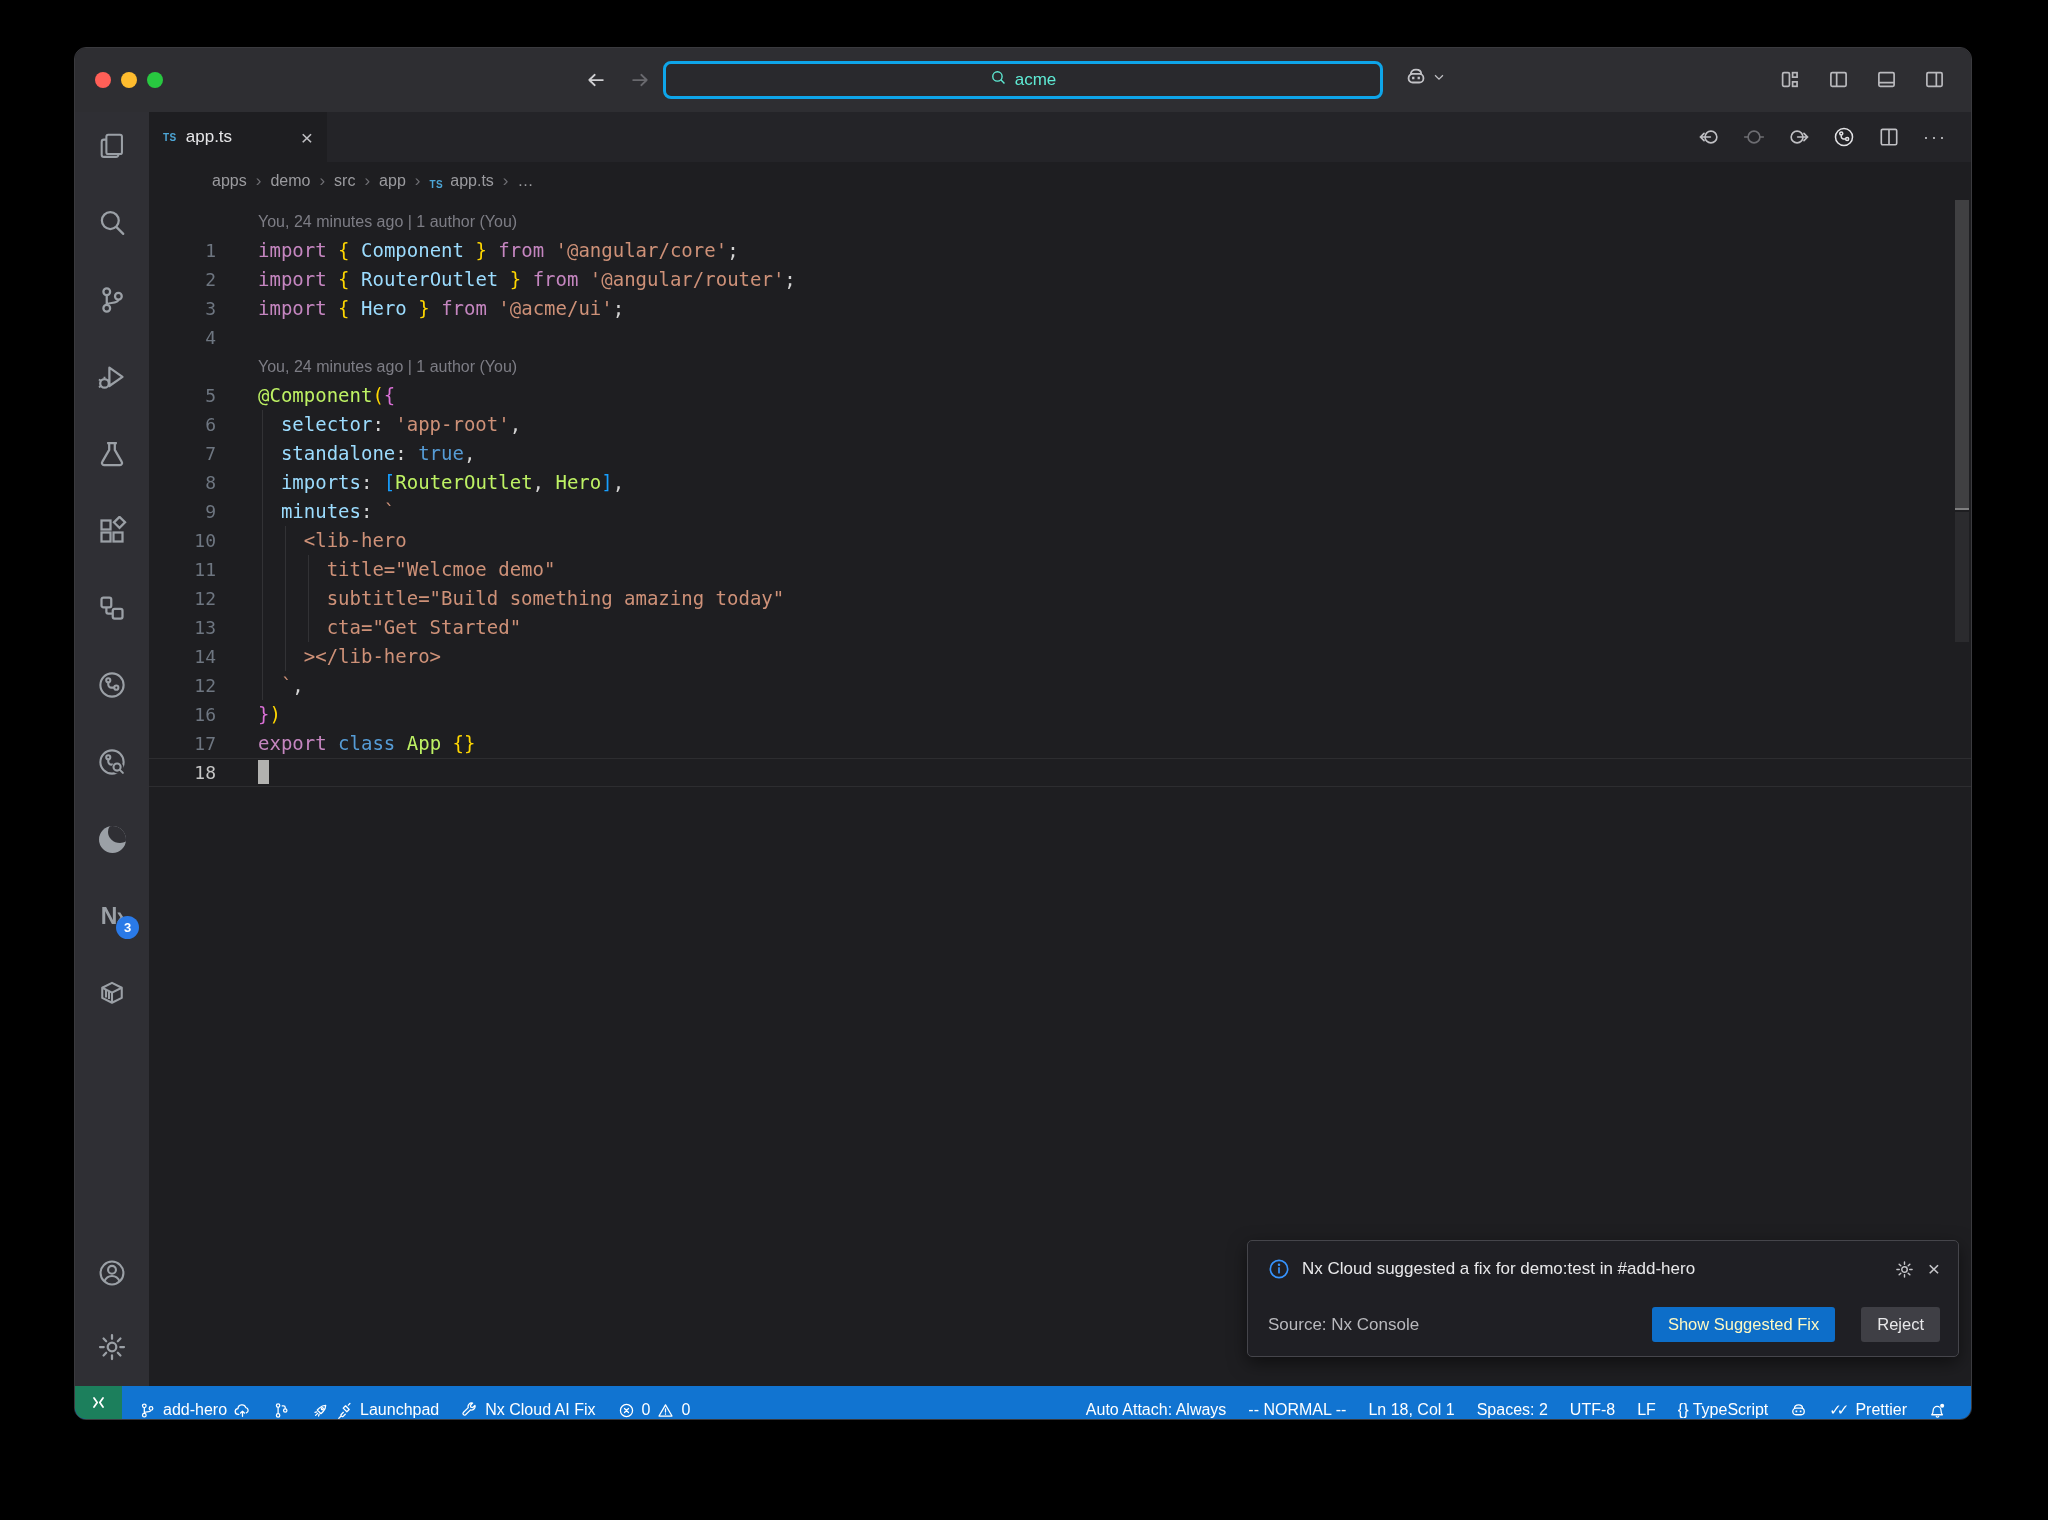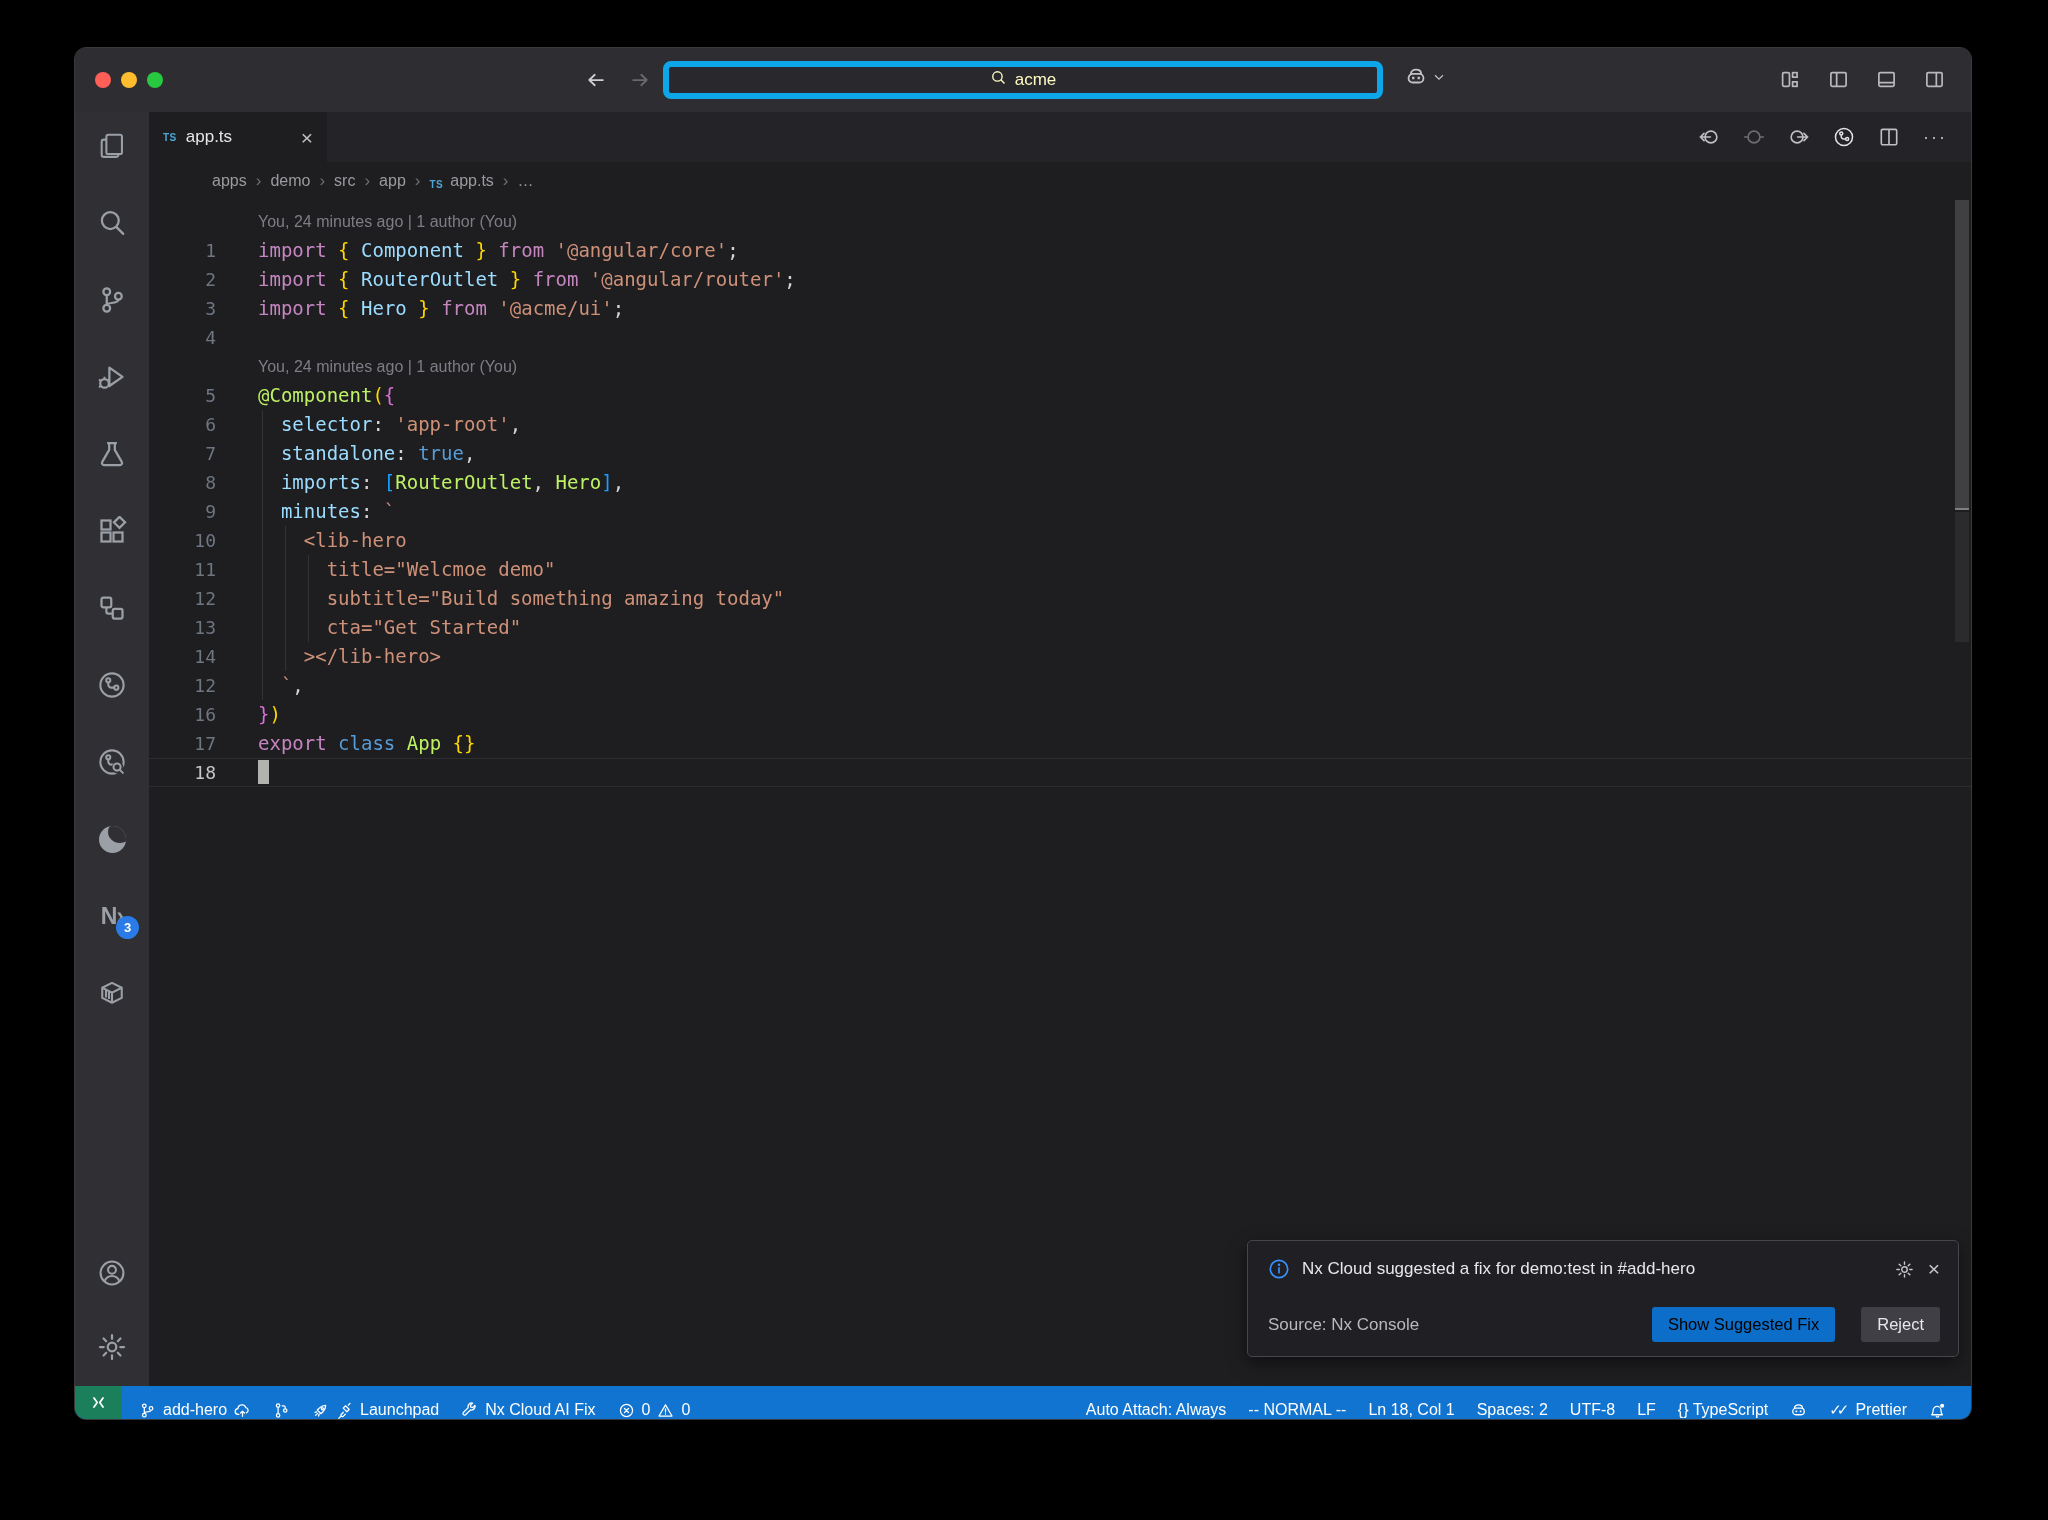--- a/index.html
+++ b/index.html
@@ -11,22 +11,22 @@
 
   
   .titlebar { height:64px; background:#2e2e32; position:relative; flex:0 0 auto; }
   .lights { position:absolute; left:20px; top:24px; display:flex; gap:10px; }
   .light { width:16px; height:16px; border-radius:50%; }
   .light.red { background:#ff5f57; } .light.yellow { background:#febc2e; } .light.green { background:#28c840; }
   .navarrows { position:absolute; left:508px; top:17px; display:flex; gap:18px; }
   .navarrows .ic { width:26px; height:30px; display:flex; align-items:center; justify-content:center; color:#cfcfd2; }
   .navarrows .ic.dim { color:#69696e; }
   .searchbox { position:absolute; left:50%; top:13px; transform:translateX(-50%); width:720px; height:38px;
-    background:#29292d; border:6px solid #0ea5e9; border-radius:8px; display:flex; align-items:center; justify-content:center;
-    color:#fef9c3; font-size:17px; gap:8px; }
+    background:#29292d; border:3px solid #0ea5e9; border-radius:8px; display:flex; align-items:center; justify-content:center;
+    color:#5eead4; font-size:17px; gap:8px; }
   .copilot-menu { position:absolute; left:calc(50% + 382px); top:18px; display:flex; align-items:center; gap:5px; color:#c2c2c6; }
   .layout-icons { position:absolute; right:26px; top:18px; display:flex; gap:26px; color:#b9b9bd; }
   .layout-icons .ic { width:22px; height:26px; display:flex; align-items:center; justify-content:center; }
 
   
   .main { flex:1; display:flex; min-height:0; }
   .activitybar { width:74px; background:#2f2f34; flex:0 0 auto; display:flex; flex-direction:column; align-items:center;
     padding-top:19px; color:#9ba0a6; }
   .abar-top { display:flex; flex-direction:column; gap:47px; align-items:center; }
   .abar-spacer { flex:1; }
@@ -76,21 +76,21 @@
   .toast { position:absolute; right:12px; bottom:62px; width:712px; height:117px; background:#1f1f24;
     border:1px solid #45454b; border-radius:5px; box-shadow:0 6px 18px rgba(0,0,0,.5); padding:16px 18px 14px 20px;
     display:flex; flex-direction:column; justify-content:space-between; z-index:5; }
   .toast-row1 { display:flex; align-items:center; gap:12px; }
   .toast-title { flex:1; color:#e8e8ea; font-size:17px; }
   .toast-ic { color:#c6c6ca; width:22px; height:22px; display:flex; align-items:center; justify-content:center; }
   .toast-close { font-size:21px; color:#c6c6ca; }
   .toast-row2 { display:flex; align-items:center;gap:16px; }
   .toast-source { color:#b9b9bd; font-size:17px; flex:1; }
   .btn { height:35px; padding:0 16px; font-size:16.5px; border-radius:3px; display:flex; align-items:center; border:none; cursor:pointer; }
-  .btn.primary { background:#0d6ec9; color:#000000; margin-right:10px; }
+  .btn.primary { background:#0d6ec9; color:#fef9c3; margin-right:10px; }
   .btn.secondary { background:#3f3f45; color:#e8e8ea; }
 
   
   .statusbar { height:33px; background:#1174d1; display:flex; align-items:stretch; color:#fff; font-size:16px; flex:0 0 auto; }
   .sb-remote { width:47px; background:#1c7f5c; display:flex; align-items:center; justify-content:center; border-bottom-left-radius:11px; }
   .sb-left, .sb-right { display:flex; align-items:flex-end; }
   .sb-left { margin-left:6px; }
   .sb-right { margin-left:auto; margin-right:14px; }
   .sb-item { display:flex; align-items:center; gap:7px; padding:0 11px; cursor:pointer; white-space:nowrap; }
   .sb-item svg { width:17px; height:17px; }

